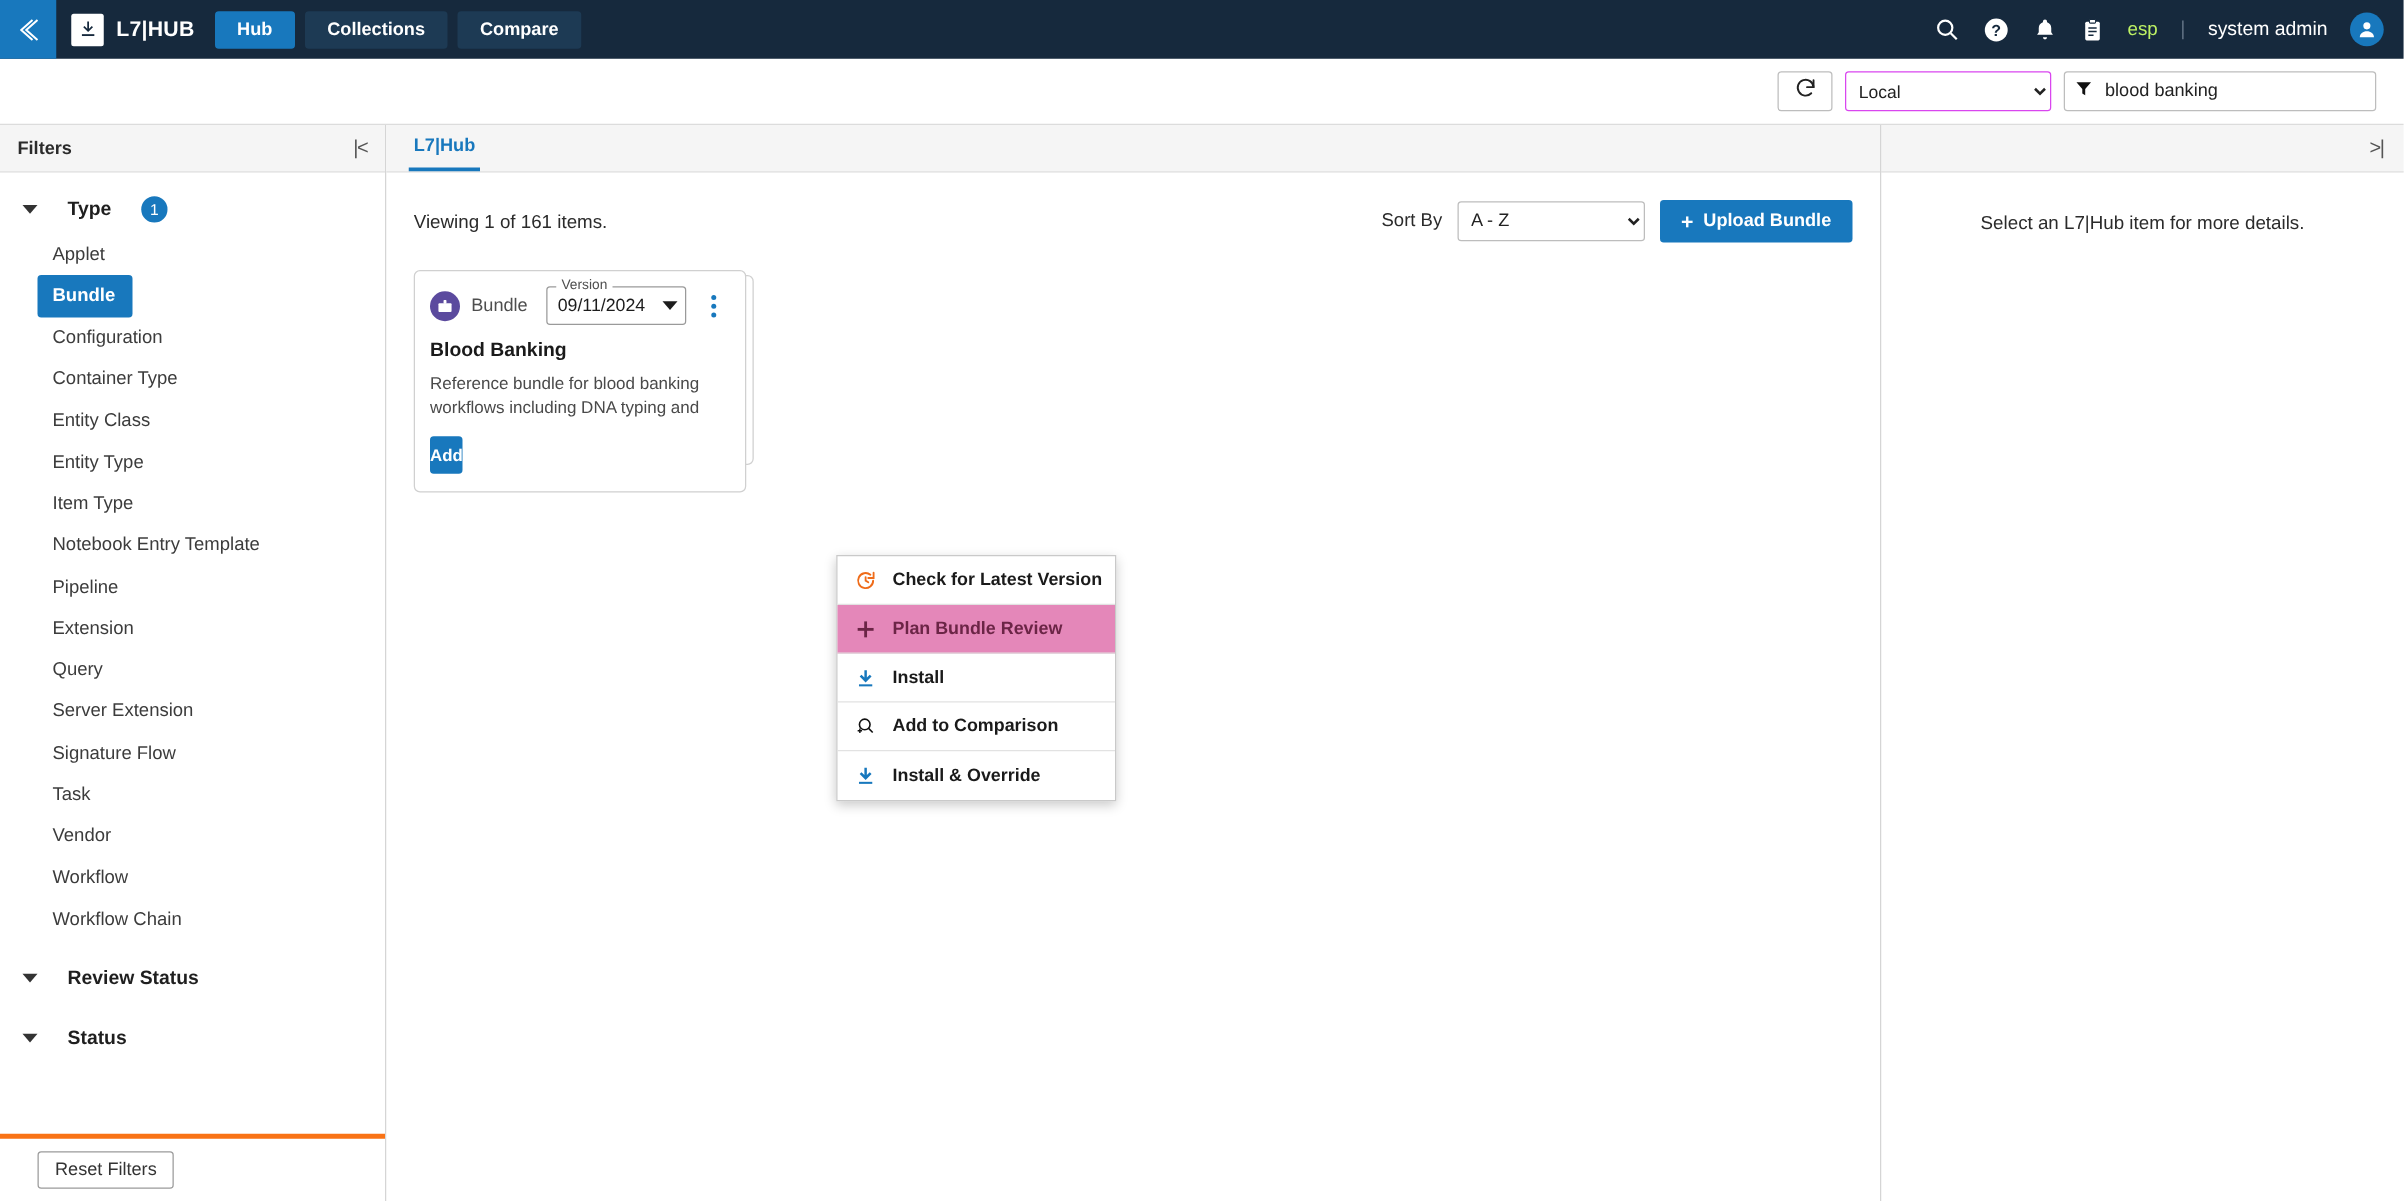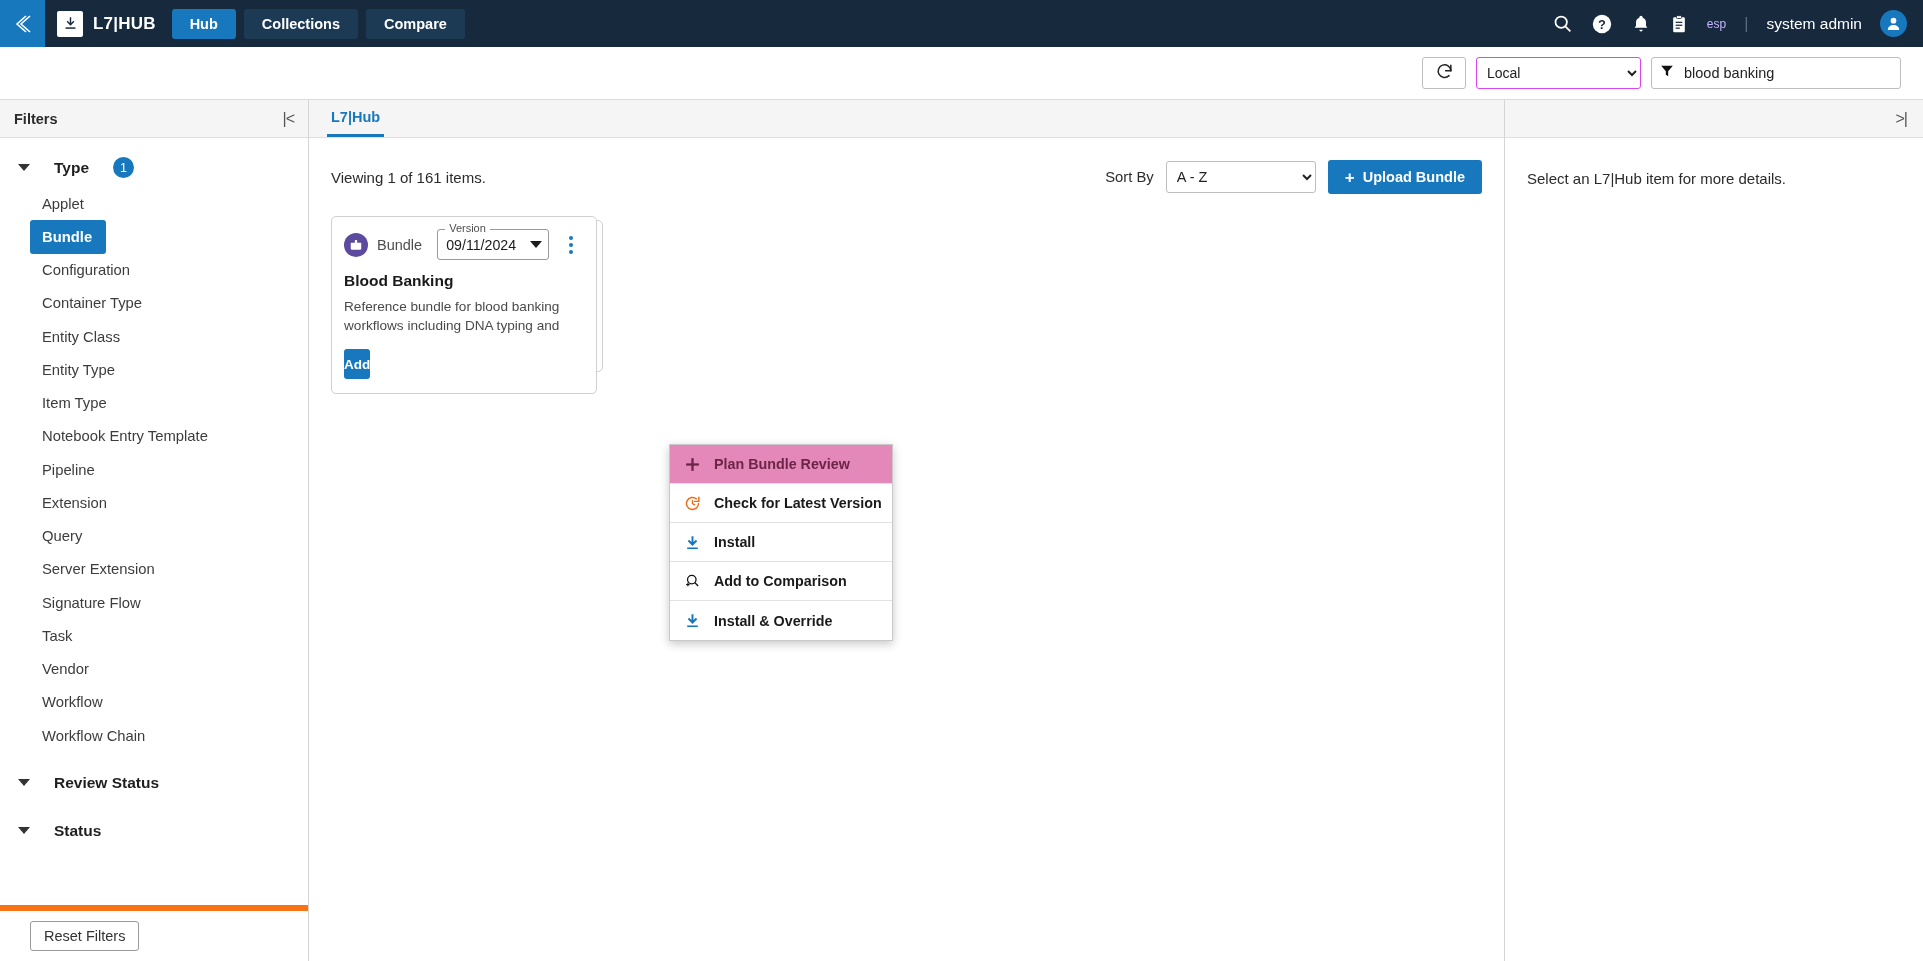--- a/index.html
+++ b/index.html
@@ -64,21 +64,21 @@
   .navtab.active { background: #1878bd; }
 
   #topbar-right {
     margin-left: auto;
     display: flex; align-items: center;
     gap: 18px;
     padding-right: 16px;
   }
   .hdr-icon { cursor: pointer; display: flex; align-items: center; }
   .esp-label {
-    color: #c4b5fd; font-size: 12px;
+    color: #bef264; font-size: 15px;
   }
   .vdiv { color: #5d6e80; font-size: 16px; }
   .user-name {
     color: #ffffff; font-size: 15.5px; white-space: nowrap;
   }
   .avatar {
     width: 27px; height: 27px; border-radius: 50%;
     background: #1878bd;
     display: flex; align-items: center; justify-content: center;
     cursor: pointer;
@@ -193,21 +193,21 @@
     border-radius: 3px;
     margin-left: 0;
   }
   .fitem.selected {
     background: #1878bd; color: #ffffff; font-weight: bold;
     padding-left: 12px; padding-right: 14px;
     margin-left: 30px;
   }
   .fgroup-spacer { height: 12px; }
   #sidebar-foot {
-    border-top: 6px solid #f97316;
+    border-top: 4px solid #f97316;
     padding: 10px 0 10px 30px;
     background: #fff;
   }
   .reset-btn {
     border: 1px solid #9a9a9a;
     background: #ffffff;
     font-family: "Liberation Sans", sans-serif;
     font-size: 14.5px; color: #333;
     padding: 6px 13px;
     border-radius: 3px;
@@ -401,21 +401,21 @@
     height: 38px;
     background: #f5f5f5;
     border-bottom: 1px solid #dfdfdf;
     display: flex; align-items: center;
     padding: 0 16px;
   }
   #rp-head .expand {
     margin-left: auto; cursor: pointer;
     color: #555; font-size: 16px; letter-spacing: -1px;
   }
-  #rp-body { padding: 32px 22px; }
+  #rp-body { padding: 32px 22px; text-align: center; }
   .rp-empty { font-size: 15px; color: #2b2b2b; }
 </style>
 </head>
 <body>
 
 <div id="topbar">
 
   <div id="back-chevron">
     <span>
       <svg width="24" height="24" viewBox="0 0 24 24" fill="none" stroke="#ffffff" stroke-width="1.6">
@@ -602,39 +602,39 @@
               </span>
             </div>
             <div class="card-title">Blood Banking</div>
             <div class="card-desc">Reference bundle for blood banking workflows including DNA typing and crossmatch.</div>
             <button class="card-action">Add</button>
           </div>
         </div>
 
         <div id="ctx-menu">
 
-          <div class="ctx-item highlighted">
-            <span class="ctx-ico">
-              <svg width="17" height="17" viewBox="0 0 24 24" fill="#6b2546">
-                <rect x="10.4" y="3" width="3.2" height="18"></rect>
-                <rect x="3" y="10.4" width="18" height="3.2"></rect>
-              </svg>
-            </span>
-            <span>Plan Bundle Review</span>
-          </div>
-
           <div class="ctx-item">
             <span class="ctx-ico">
               <svg width="17" height="17" viewBox="0 0 24 24" fill="none" stroke="#ef6c1a" stroke-width="2.1" stroke-linecap="round">
                 <path d="M20.5 12a8.5 8.5 0 1 1-3.1-6.6"></path>
                 <polyline points="21,3 21,9 15,9"></polyline>
                 <polyline points="12,8 12,12 15,13.8"></polyline>
               </svg>
             </span>
             <span>Check for Latest Version</span>
+          </div>
+
+          <div class="ctx-item highlighted">
+            <span class="ctx-ico">
+              <svg width="17" height="17" viewBox="0 0 24 24" fill="#6b2546">
+                <rect x="10.4" y="3" width="3.2" height="18"></rect>
+                <rect x="3" y="10.4" width="18" height="3.2"></rect>
+              </svg>
+            </span>
+            <span>Plan Bundle Review</span>
           </div>
 
           <div class="ctx-item">
             <span class="ctx-ico">
               <svg width="17" height="17" viewBox="0 0 24 24" fill="#1878bd">
                 <path d="M10.6 3h2.8v8.4l3.3-3.3 2 2L12 17 5.3 10.1l2-2 3.3 3.3z"></path>
                 <rect x="4.5" y="19" width="15" height="2.3"></rect>
               </svg>
             </span>
             <span>Install</span>

